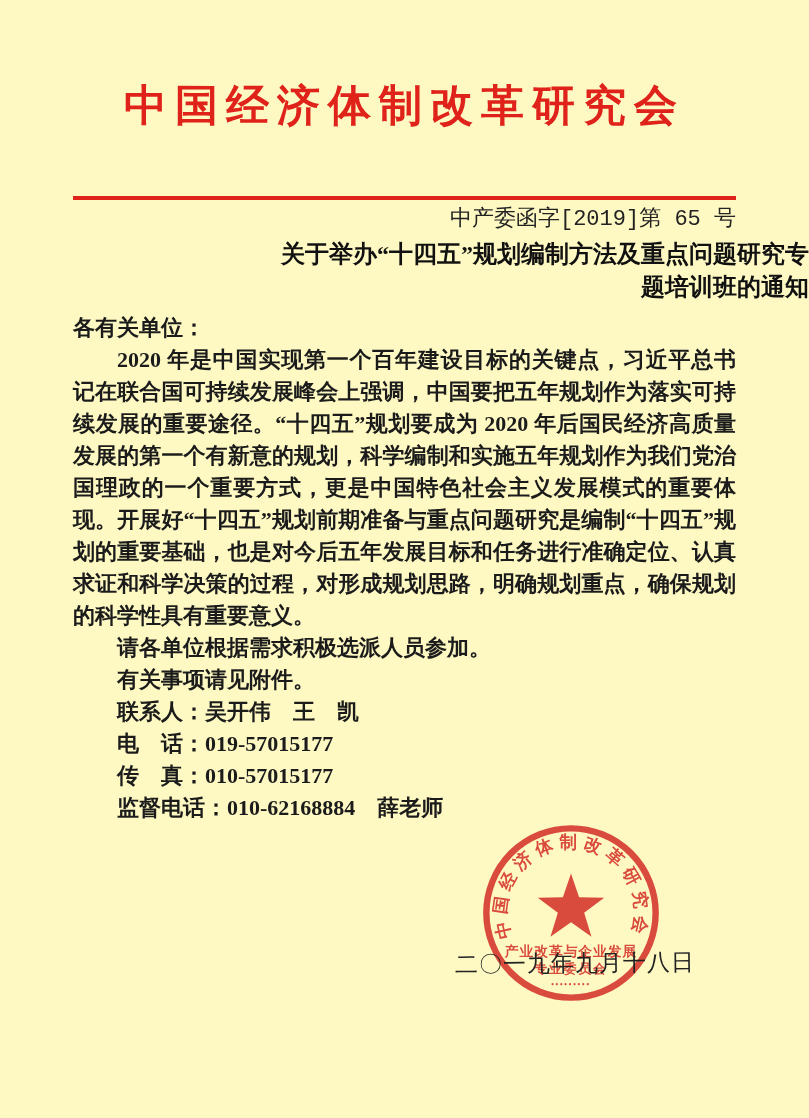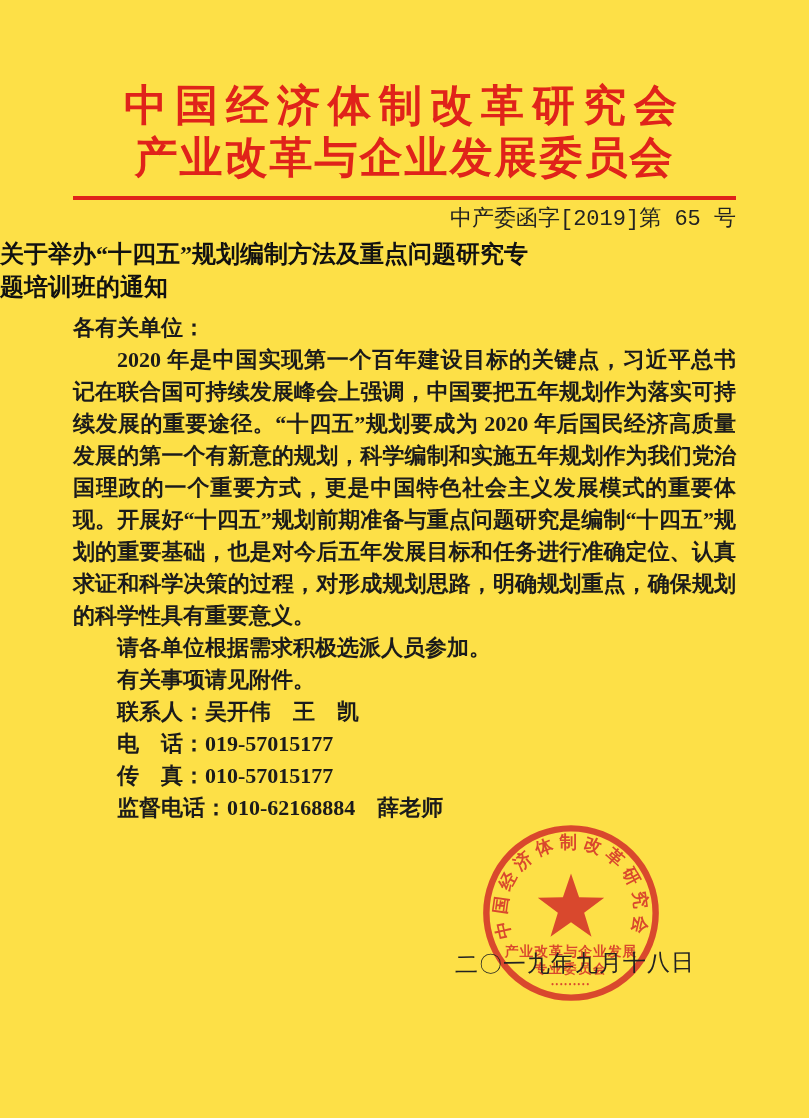--- a/index.html
+++ b/index.html
@@ -1,20 +1,20 @@
 <!DOCTYPE html>
 <html><head>
 <meta charset="utf-8">
 <style>
   html,body{margin:0;padding:0;background:#888;}
   .page{
     position:relative;
     width:809px;height:1118px;
     margin:0 auto;
-    background:#fde047;
+    background:#fef9c3;
     font-family:"Liberation Serif","DejaVu Serif",serif;
     color:#1b1b1b;
     overflow:hidden;
   }
   
   .letterhead{
     position:absolute;top:80px;left:0;width:100%;
     text-align:center;color:#e0231a;font-weight:bold;
   }
   .head-line{line-height:52px;}
@@ -23,21 +23,21 @@
   .red-rule{
     position:absolute;top:196px;left:73px;width:663px;height:4px;
     background:#e0231a;
   }
   .doc-number{
     position:absolute;top:205px;right:73px;
     font-size:22px;line-height:30px;color:#222;font-family:Liberation Mono, monospace;
   }
   .notice-title{
     position:absolute;top:238px;left:0;width:100%;
-    text-align:left;font-weight:bold;font-size:24px;line-height:33px;color:#111;
+    text-align:right;font-weight:bold;font-size:24px;line-height:33px;color:#111;
   }
   .body-text{
     position:absolute;top:312px;left:73px;width:663px;
     font-size:22px;line-height:32px;text-align:justify;color:#1b1b1b;
   }
   .para{margin:0;font-weight:bold;}
   .para.indent{text-indent:2em;}
   .issue-date{
     position:absolute;top:948px;left:455px;
     font-size:23px;letter-spacing:1px;color:#222;
@@ -50,21 +50,20 @@
   }
   .seal text{font-family:"Liberation Serif","DejaVu Serif",serif;font-weight:bold;}
 </style>
 </head>
 <body>
 
 <div class="page">
 
   <div class="letterhead">
     <div class="head-line hl1">中国经济体制改革研究会</div>
-    <div class="head-line hl2">产业改革与企业发展委员会</div>
   </div>
 
   <div class="red-rule"></div>
 
   <div class="doc-number">中产委函字[2019]第 65 号</div>
 
   <div class="notice-title">
       <div class="title-line">关于举办“十四五”规划编制方法及重点问题研究专</div>
       <div class="title-line">题培训班的通知</div>
     </div>

